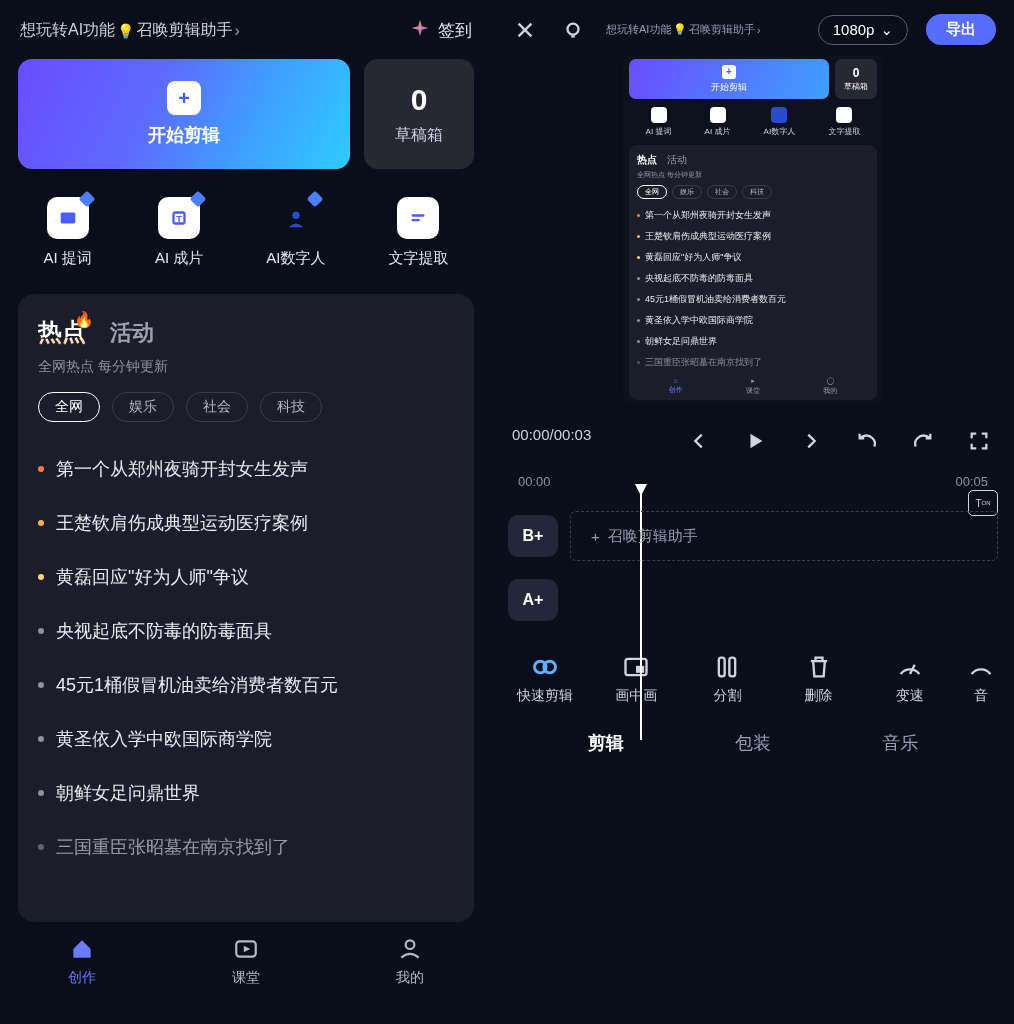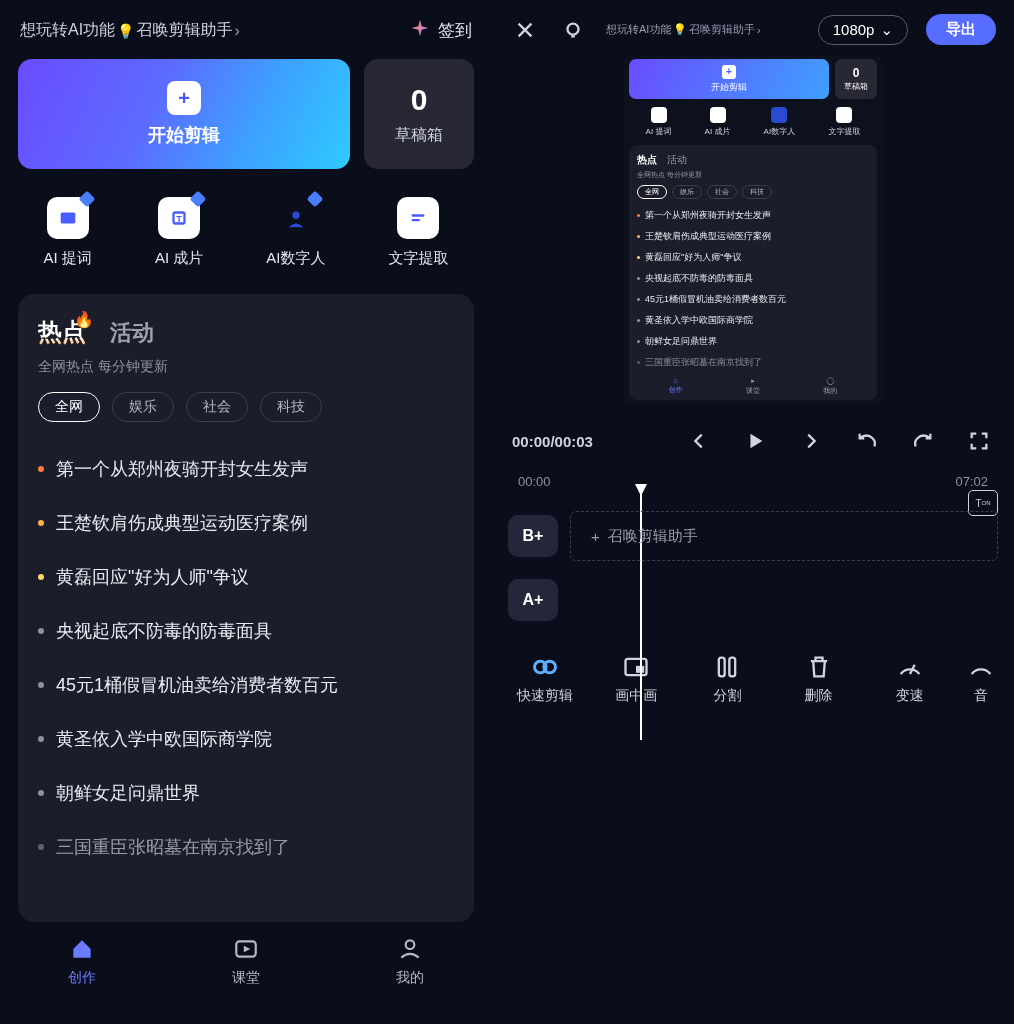--- a/index.html
+++ b/index.html
@@ -71,21 +71,21 @@
 .r-pill { border: 0.5px solid #3a3d4c; border-radius: 999px; padding: 1px 7px; font-size: 7px; color: #b5b8c6; }
 .r-pill.active { border-color: #fff; color: #fff; }
 .r-trend-item { display: flex; align-items: center; gap: 5px; font-size: 9px; color: #e9ebf3; padding: 4px 0; }
 .r-dot { width: 3px; height: 3px; border-radius: 50%; flex-shrink: 0; }
 .r-bottom-nav { display: flex; justify-content: space-around; padding: 4px 0; font-size: 7px; }
 .r-bnav-item { display: flex; flex-direction: column; align-items: center; gap: 1px; color: #9a9db0; }
 .r-bnav-item.active { color: #6a7bff; }
 
 .chip-toggle { position: absolute; right: 16px; top: 490px; width: 30px; height: 26px; border: 1.5px solid #d0d3e0; border-radius: 5px; display: flex; align-items: center; justify-content: center; font-size: 10px; color: #d0d3e0; }
 
-.player-row { display: flex; align-items: center; padding: 10px 20px; gap: 26px; margin-top: 12px; font-weight: bold; }
+.player-row { display: flex; padding: 10px 20px; gap: 26px; margin-top: 12px; }
 .time { font-size: 15px; color: #d0d3e0; }
 .pbtn { width: 30px; height: 30px; display: flex; align-items: center; justify-content: center; }
 .pbtn svg { width: 22px; height: 22px; fill: #d0d3e0; }
 .pgap { flex: 1; }
 
 .time-ruler { display: flex; justify-content: space-between; padding: 8px 26px 4px; font-size: 13px; color: #8e91a0; position: relative; }
 .playhead { position: absolute; left: 148px; top: 24px; width: 2px; height: 250px; background: #fff; }
 .playhead:before { content: ""; position: absolute; left: -5px; top: -6px; width: 12px; height: 12px; background: #fff; clip-path: polygon(0 0,100% 0,50% 100%); }
 
 .track-area { padding: 0 16px 0 16px; position: relative; }
@@ -409,21 +409,21 @@
       </div>
     <div class="pbtn">
         <svg viewBox="0 0 24 24">
           <path d="M4 9 V4 H9 M15 4 H20 V9 M20 15 V20 H15 M9 20 H4 V15" fill="none" stroke="#d0d3e0" stroke-width="2.5"></path>
         </svg>
       </div>
   </div>
 
   <div class="time-ruler">
     <span>00:00</span>
-    <span>07:02</span>
+    <span>00:05</span>
     <div class="playhead"></div>
   </div>
 
   <div class="track-area">
     <div class="track-row">
       <div class="track-btn sm">B+</div>
       <div class="track-empty">
           <span>+</span>
           <span>召唤剪辑助手</span>
         </div>
@@ -469,13 +469,18 @@
       <span>变速</span>
     </div>
     <div class="tool" style="width:30px;overflow:hidden">
       <svg viewBox="0 0 24 24">
           <path d="M4 18 A 10 10 0 0 1 20 18" fill="none" stroke="#d0d3e0" stroke-width="2"></path>
         </svg>
       <span>音</span>
     </div>
   </div>
 
+  <div class="mode-row">
+    <span class="mode active">剪辑</span>
+    <span class="mode">包装</span>
+    <span class="mode">音乐</span>
+  </div>
 </div>
 
 </body></html>

